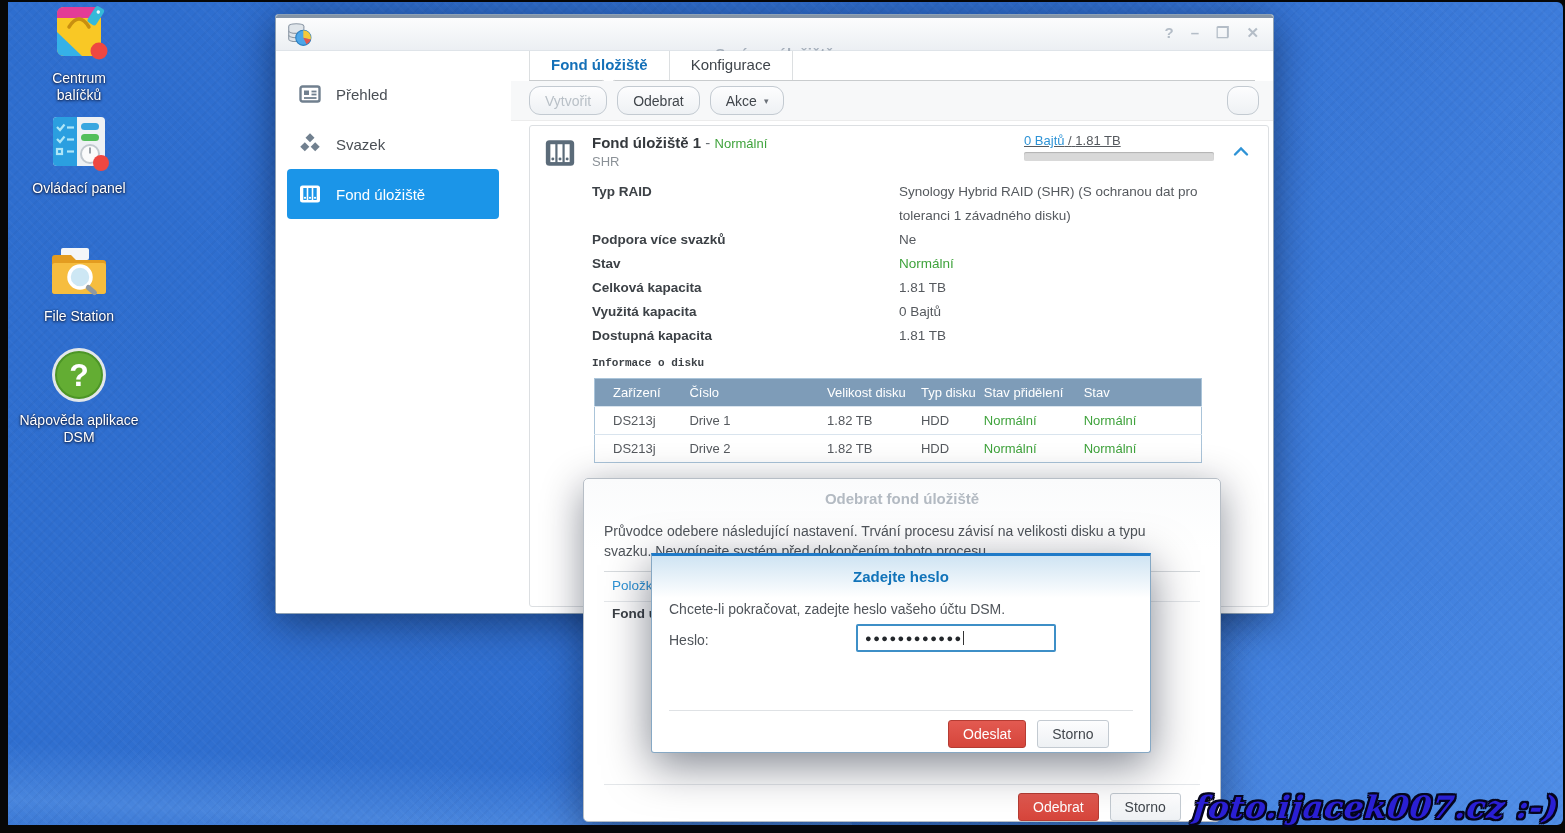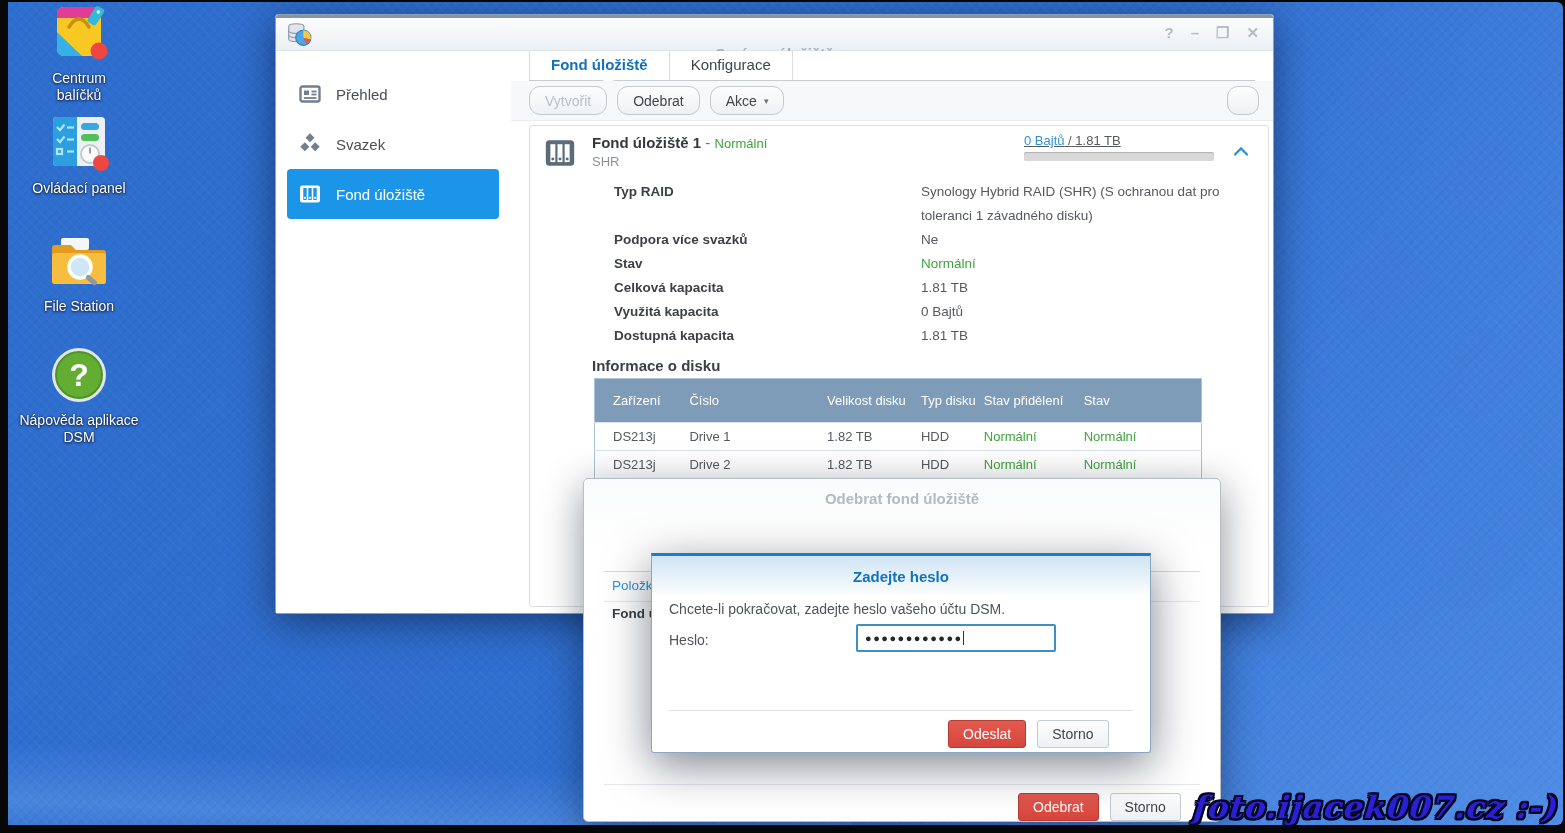--- a/index.html
+++ b/index.html
@@ -76,28 +76,28 @@
   .pool-status { color:#3fa33c; font-size:13px; }
   .pool-type { position:absolute; left:62px; top:28px; color:#8b9197; font-size:13px; }
   .usage-text { position:absolute; left:494px; top:7px; font-size:13px; color:#55595e;text-decoration:underline; }
   .usage-used { color:#2e93d6; }
   .usage-bar { position:absolute; left:494px; top:26px; width:190px; height:9px;
     background:#d9d9d9; border-radius:2px; box-shadow:inset 0 1px 1px rgba(0,0,0,.18); }
   .collapse { position:absolute; left:703px; top:17px; cursor:pointer; }
 
   .props { position:absolute; left:62px; top:54px; width:640px; }
   .prow { display:flex; line-height:24px; font-size:13.5px; }
-  .prow .pl { width:307px; font-weight:bold; color:#3c4146; flex:none;margin-left:22px; }
+  .prow .pl { width:307px; font-weight:bold; color:#3c4146; flex:none; }
   .prow .pv { width:310px; color:#55595e; }
   .pv.green, .green { color:#3fa33c !important; }
 
-  .disk-title { position:absolute; left:62px; top:231px; font-weight:bold; font-size:15px; color:#3c4146; }
+  .disk-title { position:absolute; left:62px; top:231px; font-weight:bold; font-size:11px; color:#3c4146;font-family:Liberation Mono, monospace; }
   .dtable { position:absolute; left:64px; top:252px; width:608px; border:1px solid #aac4d9;
     border-collapse:collapse; font-size:13px; background:#fff; }
-  .dtable th { background:#7e9cb8; color:#fff; font-weight:normal; text-align:left; height:44px;
+  .dtable th { background:#7e9cb8; color:#fff; font-weight:normal; text-align:left; height:28px;
     padding:0 0 0 0; cursor:pointer; }
   .dtable td { height:28px; color:#55595e; border-top:1px solid #d9e4ee; }
   .dtable .c0 { width:95px;  padding-left:18px; }
   .dtable .c1 { width:138px; }
   .dtable .c2 { width:94px; }
   .dtable .c3 { width:63px; }
   .dtable .c4 { width:100px; }
   .dtable .c5 { width:118px; }
 
   
@@ -178,21 +178,21 @@
       </g>
       <rect x="33" y="9" width="18" height="7" rx="3.5" fill="#39a7e0"></rect>
       <rect x="33" y="20" width="18" height="7" rx="3.5" fill="#52bf5a"></rect>
       <circle cx="42" cy="40" r="9" fill="#fbfbfb" stroke="#c2c9cf" stroke-width="2"></circle>
       <rect x="41" y="33.5" width="2" height="6" fill="#9aa2a9"></rect>
       <circle cx="53" cy="49" r="8" fill="#ee4741"></circle>
     </svg>
     <div class="lbl">Ovládací panel</div>
   </div>
 
-  <div class="dicon" style="top:232px;">
+  <div class="dicon" style="top:242px;">
     <svg width="64" height="58" viewBox="0 0 64 58">
       <rect x="14" y="6" width="28" height="12" rx="2" fill="#f4f6f8"></rect>
       <path d="M5 16 q0-3 3-3 h16 l5 5 h27 q3 0 3 3 v28 q0 3 -3 3 H8 q-3 0 -3 -3 Z" fill="#e39c20"></path>
       <path d="M5 49 v-25 q0-3 3-3 h48 q3 0 3 3 v25 q0 3 -3 3 H8 q-3 0 -3 -3 Z" fill="#f6bd3f"></path>
       <circle cx="33" cy="35" r="11" fill="#cde7f4" stroke="#ffffff" stroke-width="3.5"></circle>
       <rect x="41" y="42" width="13" height="5" rx="2.5" transform="rotate(40 41 42)" fill="#9099a1"></rect>
     </svg>
     <div class="lbl">File Station</div>
   </div>
 
@@ -388,20 +388,21 @@
               <td class="c5 green">Normální</td>
             </tr>
           </tbody>
         </table>
       </div>
     </div>
   </div>
 
   <div class="dlg-remove">
     <div class="dlg-remove-title">Odebrat fond úložiště</div>
+    <div class="dlg-remove-msg">Průvodce odebere následující nastavení. Trvání procesu závisí na velikosti disku a typu svazku. Nevypínejte systém před dokončením tohoto procesu.</div>
     <div class="rm-line1"></div>
     <div class="rm-colhdr">Položk</div>
     <div class="rm-line2"></div>
     <div class="rm-row">Fond ú</div>
     <div class="rm-footline"></div>
     <div class="dlg-btns" style="left:434px; top:314px;">
       <button class="btn-red">Odebrat</button>
       <button class="btn-lite">Storno</button>
     </div>
   </div>

